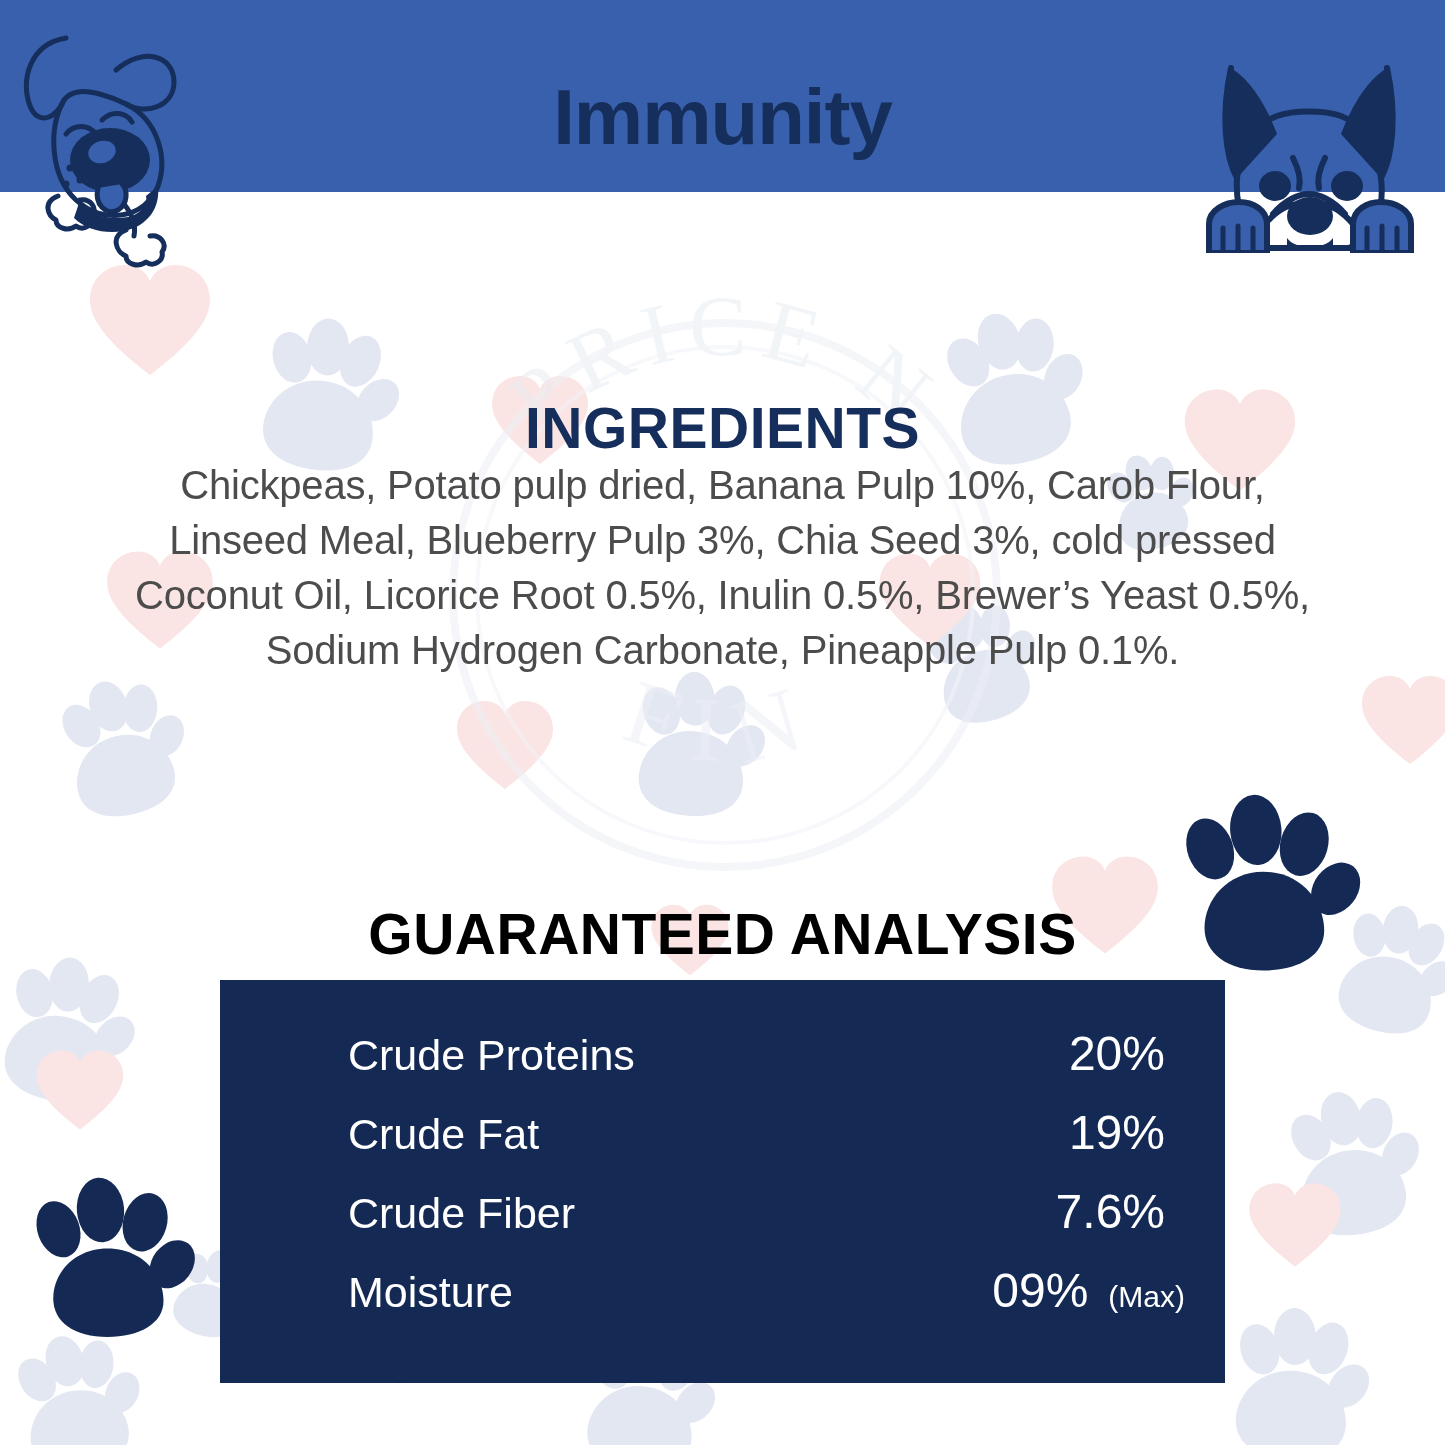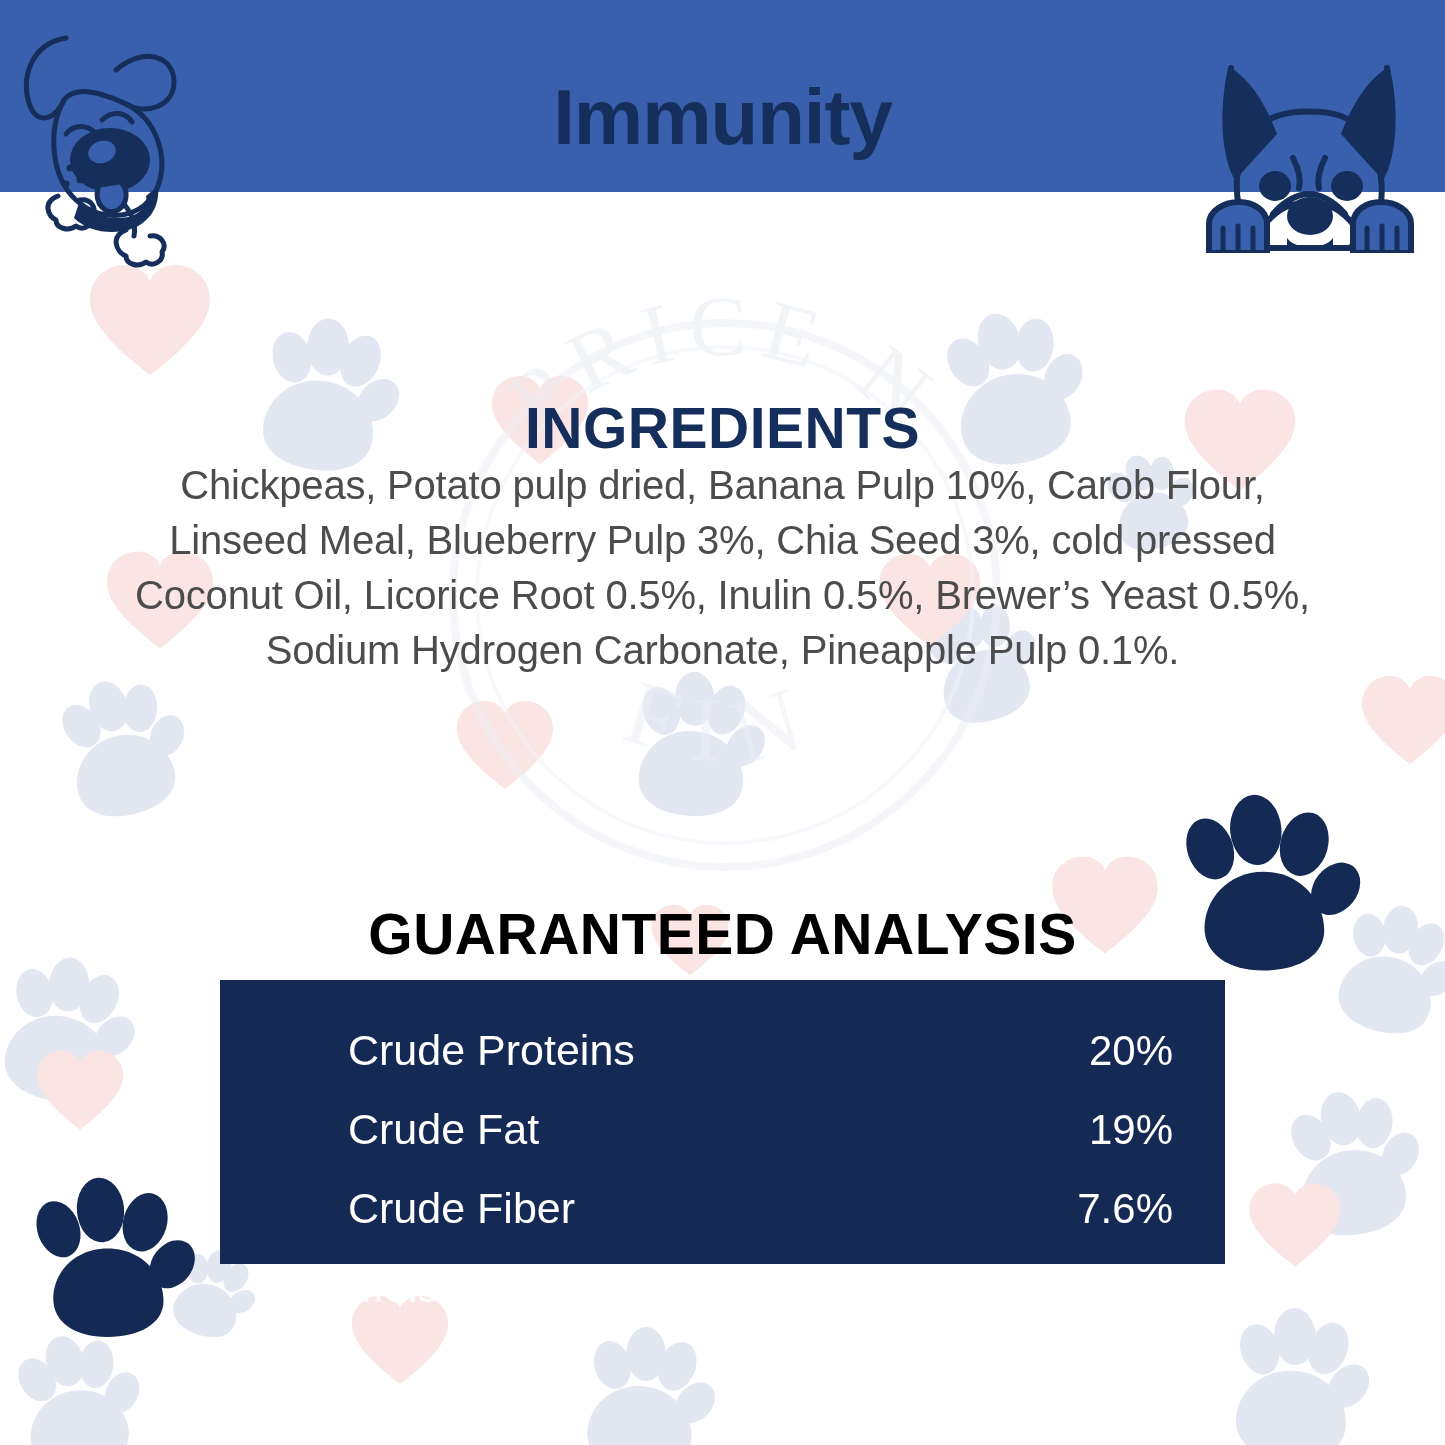--- a/index.html
+++ b/index.html
@@ -99,48 +99,48 @@
   #paw-big-left{
     position:absolute; left:27px; top:1168px;
     width:175px; height:175px;
     z-index:4;
   }
 
   
   #analysis-box{
     position:absolute;
     left:220px; top:980px;
-    width:1005px; height:284px;
+    width:1005px; height:403px;
     background:#142A55;
     z-index:6;
     padding:46px 0 17px 0;
   }
   .analysis-row{
     display:flex;
     align-items:baseline;
     height:79px;
     padding-left:128px;
     padding-right:40px;
   }
   .analysis-label{
     color:#ffffff;
     font-size:43px;
     flex:0 0 auto;
   }
   .analysis-spacer{ flex:1 1 auto; }
   .analysis-value{
     color:#ffffff;
-    font-size:42px;
+    font-size:48px;
     text-align:right;
     white-space:nowrap;
   }
   .analysis-note{
     font-size:30px;
     color:#ffffff;
-    margin-left:12px;
+    margin-left:20px;
   }
 </style>
 </head>
 <body>
 
 <svg id="bg-pattern" viewBox="0 0 1445 1445" xmlns="http://www.w3.org/2000/svg">
   <defs>
     <g id="pawglyph">
       <ellipse cx="-34" cy="-30" rx="20" ry="27" transform="rotate(-22 -34 -30)"></ellipse>
       <ellipse cx="2" cy="-46" rx="22" ry="30" transform="rotate(-6 2 -46)"></ellipse>

